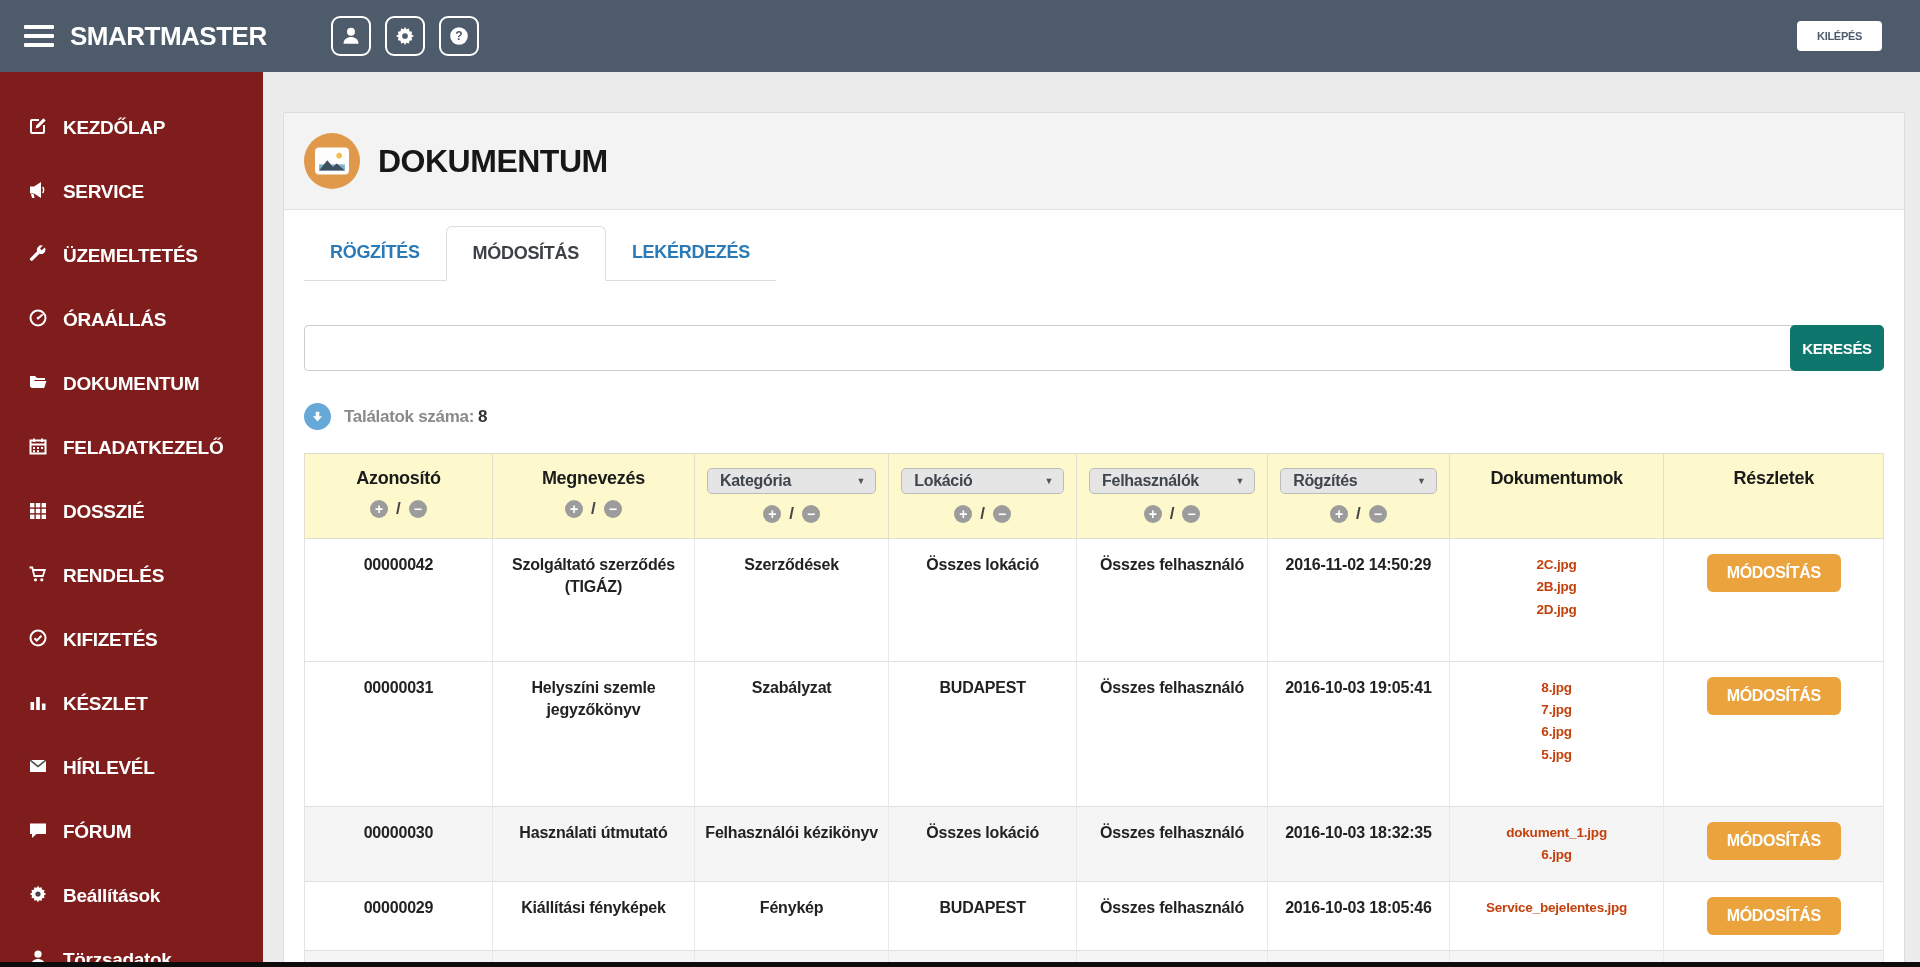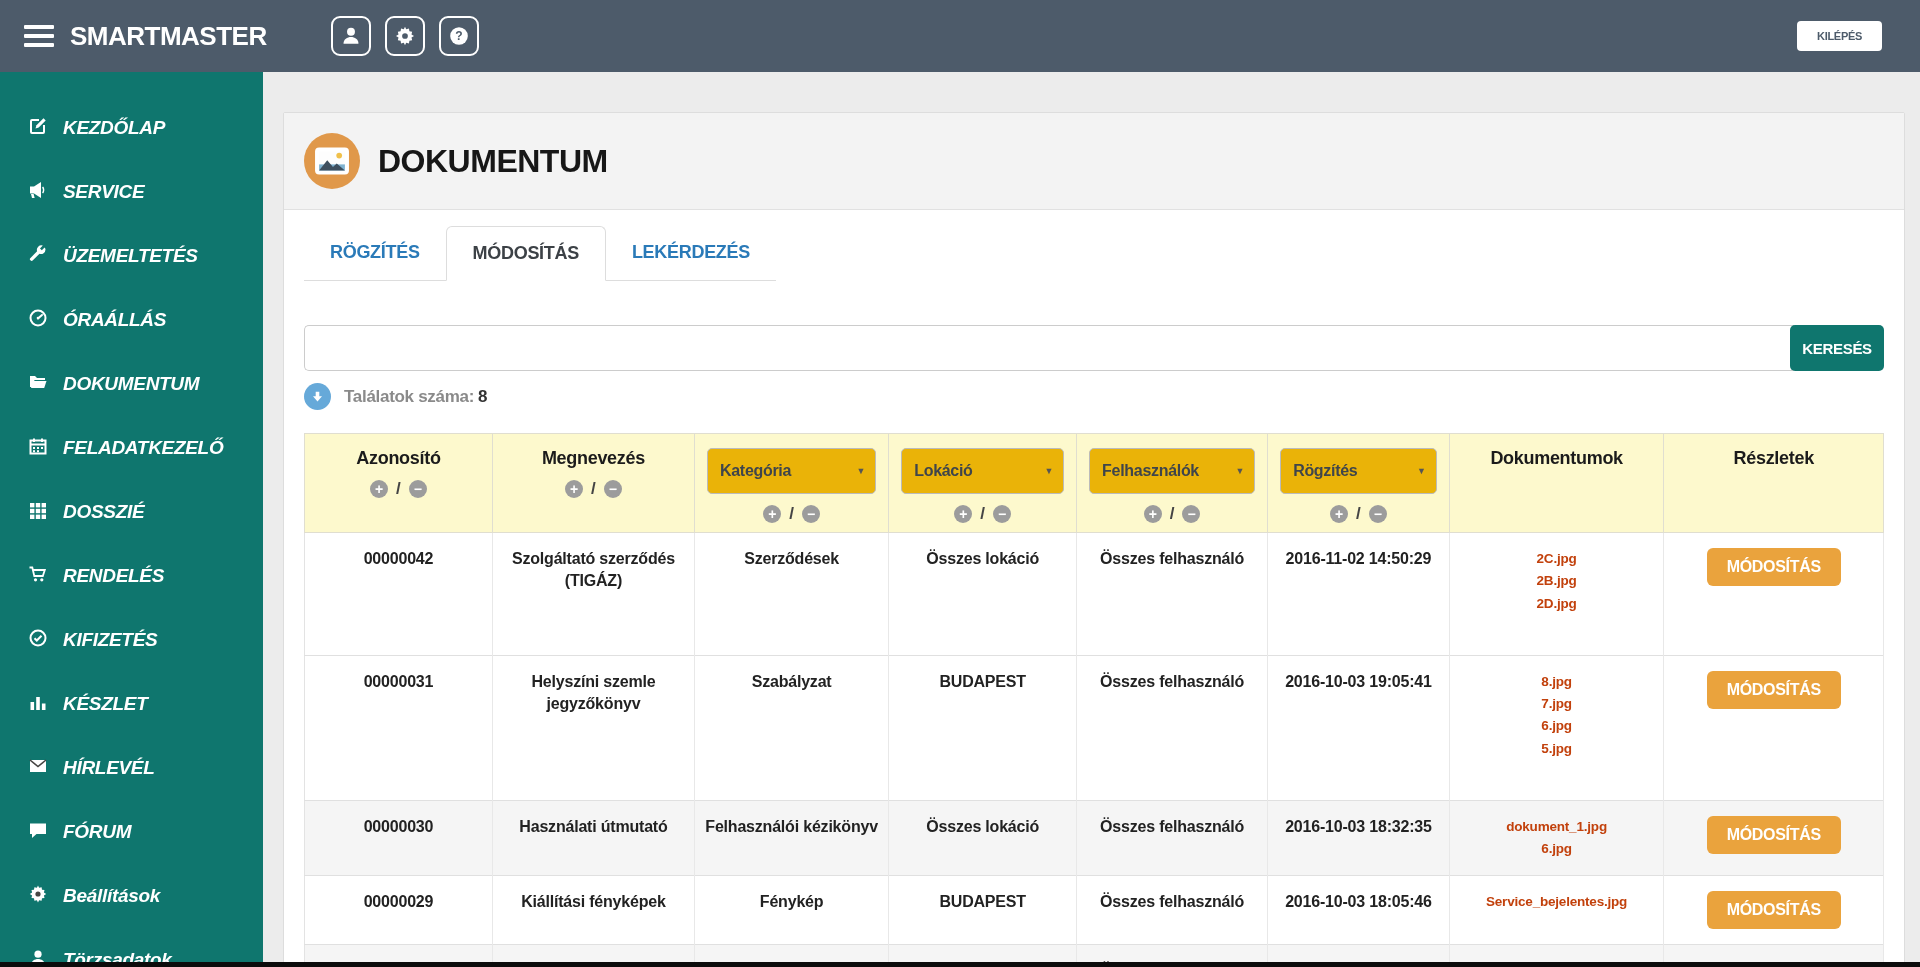--- a/index.html
+++ b/index.html
@@ -17,21 +17,21 @@
   .icon-btn { width:40px; height:40px; border:2px solid #fff; border-radius:9px;
     display:flex; align-items:center; justify-content:center; cursor:pointer;
     background:transparent; }
   .icon-btn svg { width:22px; height:22px; }
   .logout-btn { margin-left:auto; margin-right:14px; background:#fff; color:#4d5b6a;
     font-weight:700; font-size:11px; padding:9px 20px; border-radius:4px; border:none;
     letter-spacing:-0.3px; cursor:pointer; }
 
   
   .layout { display:flex; height:895px; }
-  .sidebar { width:263px; background:#0f766e; padding-top:24px; flex-shrink:0;font-style:italic; }
+  .sidebar { width:263px; background:#7f1d1d; padding-top:24px; flex-shrink:0; }
   .side-item { display:flex; align-items:center; gap:15px; padding-left:28px;
     height:64px; color:#fff; font-size:19px; font-weight:700; cursor:pointer;
     letter-spacing:-0.3px; white-space:nowrap; }
   .side-item svg { width:20px; height:20px; flex-shrink:0; }
 
   .main { flex:1; padding:40px 15px 0 20px; overflow:hidden; }
   .panel { background:#fff; border:1px solid #ddd; border-radius:2px; min-height:920px; }
   .panel-header { background:#f3f3f3; border-bottom:1px solid #e1e1e1;
     padding:20px 20px; display:flex; align-items:center; gap:18px; }
   .title-circle { width:56px; height:56px; border-radius:50%; background:#e0984a;
@@ -49,21 +49,21 @@
 
   
   .search-row { display:flex; margin-top:44px; }
   .search-input { flex:1; height:46px; border:1px solid #ccc; border-right:none;
     border-radius:5px 0 0 5px; font-size:16px; padding:0 14px; color:#333; outline:none; }
   .search-btn { width:94px; height:46px; background:#0f766e; color:#fff;
     font-weight:700; font-size:15px; border:none; border-radius:5px;
     margin-left:-4px; letter-spacing:-0.3px; cursor:pointer; }
 
   
-  .results-row { display:flex; align-items:center; gap:13px; margin-top:12px; }
+  .results-row { display:flex; align-items:center; gap:13px; margin-top:32px; }
   .results-icon { width:27px; height:27px; border-radius:50%; background:#66a9d9;
     display:flex; align-items:center; justify-content:center; flex-shrink:0; }
   .results-icon svg { width:15px; height:15px; }
   .results-text { font-size:17px; font-weight:700; color:#8a8a8a; letter-spacing:-0.3px; }
   .results-count { color:#333; font-weight:800; margin-left:4px; }
 
   
   .data-table { width:100%; border-collapse:collapse; margin-top:23px;
     table-layout:fixed; border:1px solid #e3e3e3; }
   .data-table col:nth-child(1){width:11.9%} .data-table col:nth-child(2){width:12.8%}
@@ -73,21 +73,21 @@
   .data-table th { background:#fdf9cd; border:1px solid #e0ded0; vertical-align:top;
     padding:14px 6px 8px 6px; height:85px; }
   .th-title { font-size:18px; font-weight:800; color:#1b1b1b; text-align:center;
     letter-spacing:-0.3px; }
   .sort-controls { margin-top:10px; display:flex; align-items:center;
     justify-content:center; gap:8px; }
   .sort-btn { width:18px; height:18px; border-radius:50%; background:#9c9c9c;
     color:#fff; font-size:14px; font-weight:700; display:flex; align-items:center;
     justify-content:center; line-height:1; cursor:pointer; }
   .sort-slash { color:#444; font-size:17px; font-weight:700; }
-  .hdr-select { background:#eab308; border:1px solid #bbb; border-radius:5px; height:46px;
+  .hdr-select { background:#e5e5e5; border:1px solid #bbb; border-radius:5px; height:26px;
     display:flex; align-items:center; justify-content:space-between;
     padding:0 10px 0 12px; margin:0 6px; font-size:16px; font-weight:700; color:#3f454b;
     cursor:pointer; letter-spacing:-0.3px; }
   .hdr-caret { font-size:9px; color:#555; }
   .data-table td { vertical-align:top; text-align:center; padding:15px 8px;
     font-size:16px; font-weight:700; color:#222; line-height:1.4;
     border-right:1px solid #e8e8e8; border-top:1px solid #e0e0e0;
     letter-spacing:-0.2px; }
   tbody tr:nth-child(3), tbody tr:nth-child(5) { background:#f5f5f5; }
   .cell-id { color:#e41e1a; }

